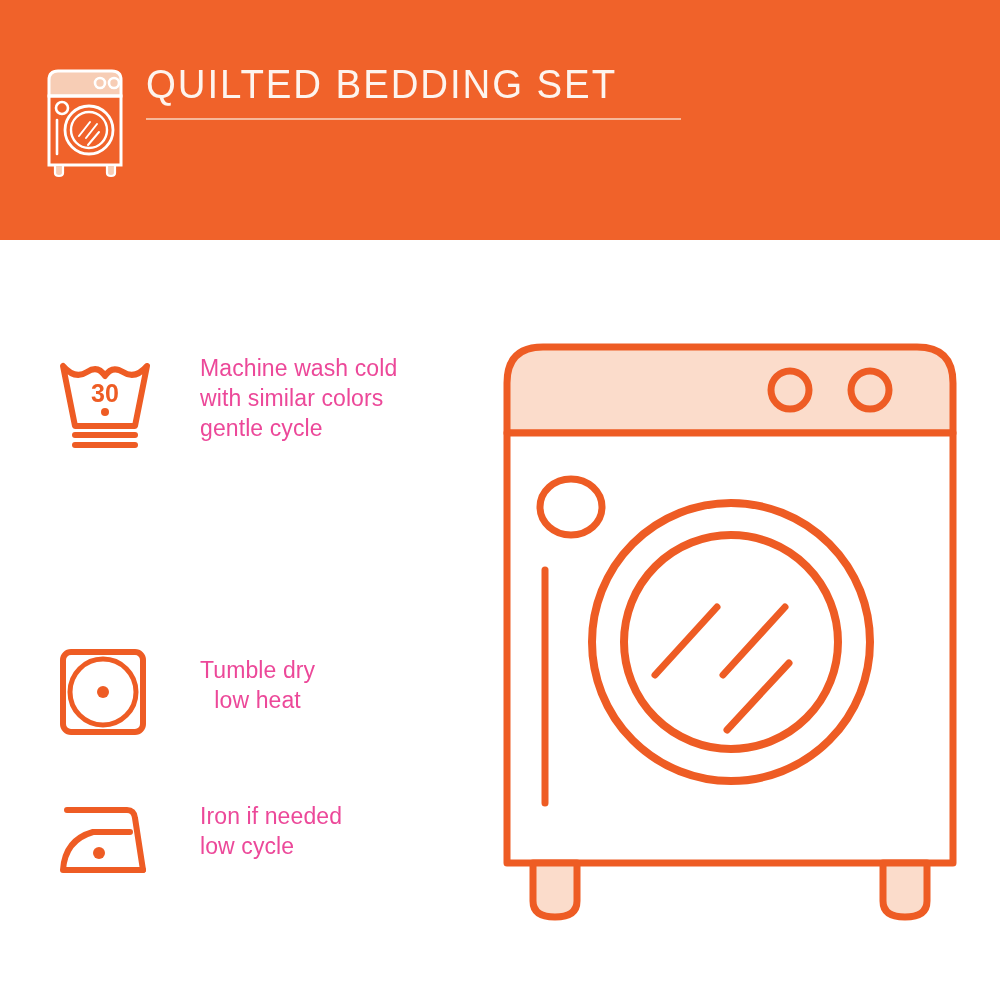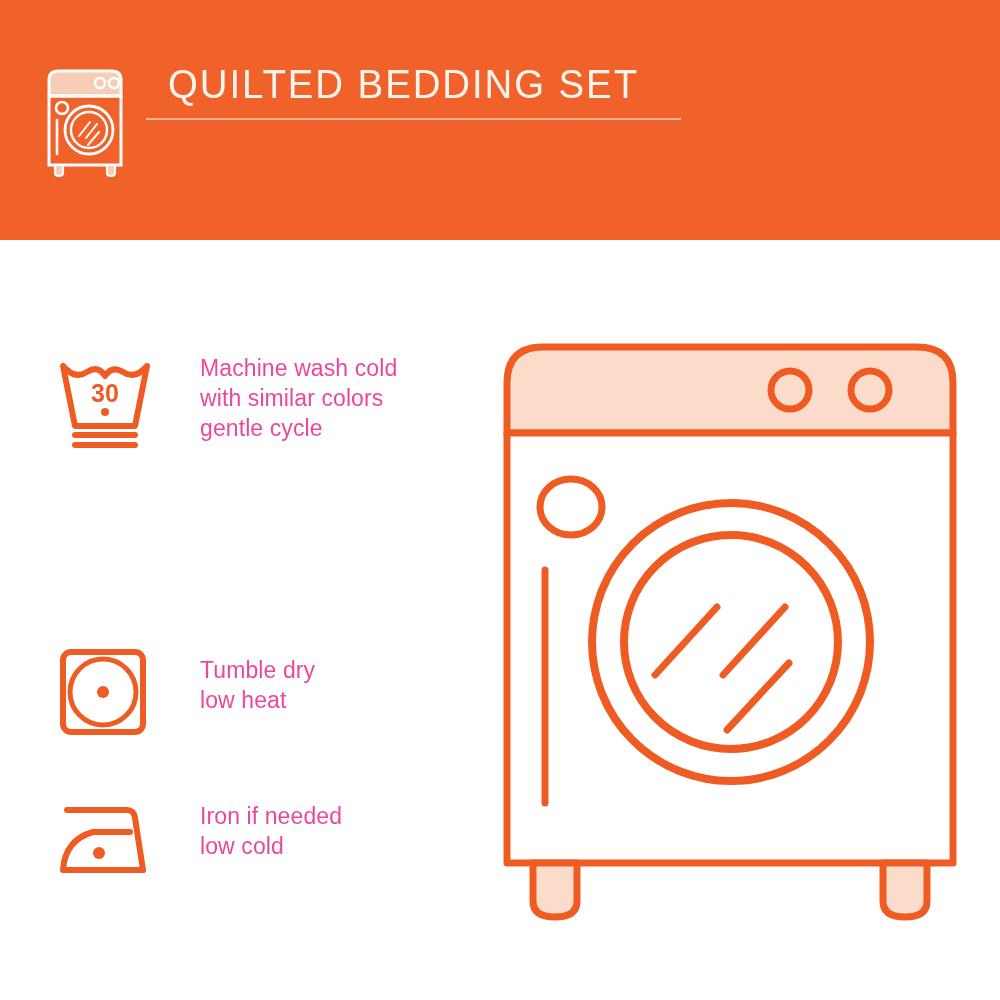--- a/index.html
+++ b/index.html
@@ -35,21 +35,21 @@
   .header-logo {
     width: 82px;
     height: 112px;
     flex: 0 0 auto;
     margin-top: 4px;
   }
   .header-titles {
     margin-left: 20px;
     display: flex;
     flex-direction: column;
-    align-items: center;
+    align-items: flex-start;
   }
   .title-main {
     color: #FDF4EE;
     font-size: 40px;
     font-weight: 300;
     letter-spacing: 2.0px;
     line-height: 1.0;
     white-space: nowrap;
     font-stretch: condensed;
     transform: scaleX(0.96);
@@ -101,21 +101,21 @@
     margin-left: 45px;
     color: #ec4899;
     font-size: 23px;
     line-height: 1.30;
     font-weight: 400;
     letter-spacing: 0.1px;
     padding-top: 4px;
     white-space: pre-line;
   }
   .care-row-1 .care-text { padding-top: 22px; }
-  .care-row-2 .care-text { padding-top: 16px; }
+  .care-row-2 .care-text { padding-top: 16px; text-align: center; }
   .care-row-3 .care-text { padding-top: 14px; }
 
   
   .washer-art {
     position: absolute;
     left: 495px;
     top: 335px;
     width: 470px;
     height: 600px;
   }
@@ -191,21 +191,21 @@
   <div class="care-row care-row-3">
     <svg class="care-symbol" viewBox="0 0 100 100">
 
       <path d="M12 22 L72 22 Q79 22 80 30 L88 82" fill="none" stroke="#EE5C24" stroke-width="6" stroke-linecap="round" stroke-linejoin="round"></path>
 
       <path d="M88 82 L8 82 Q10 52 38 44 L75 44" fill="none" stroke="#EE5C24" stroke-width="6" stroke-linecap="round" stroke-linejoin="round"></path>
 
       <circle cx="44" cy="65" r="6" fill="#EE5C24"></circle>
     </svg>
     <div class="care-text">Iron if needed
-low cold</div>
+low cycle</div>
   </div>
 
 </div>
 
 <svg class="washer-art" viewBox="0 0 470 600">
 
   <path d="M12 48 Q12 12 48 12 L422 12 Q458 12 458 48 L458 98 L12 98 Z" fill="#FBDCCB" stroke="#EE5C24" stroke-width="7" stroke-linejoin="round"></path>
 
   <path d="M12 98 L458 98 L458 528 L12 528 Z" fill="#FFFFFF" stroke="#EE5C24" stroke-width="7" stroke-linejoin="round"></path>
 

